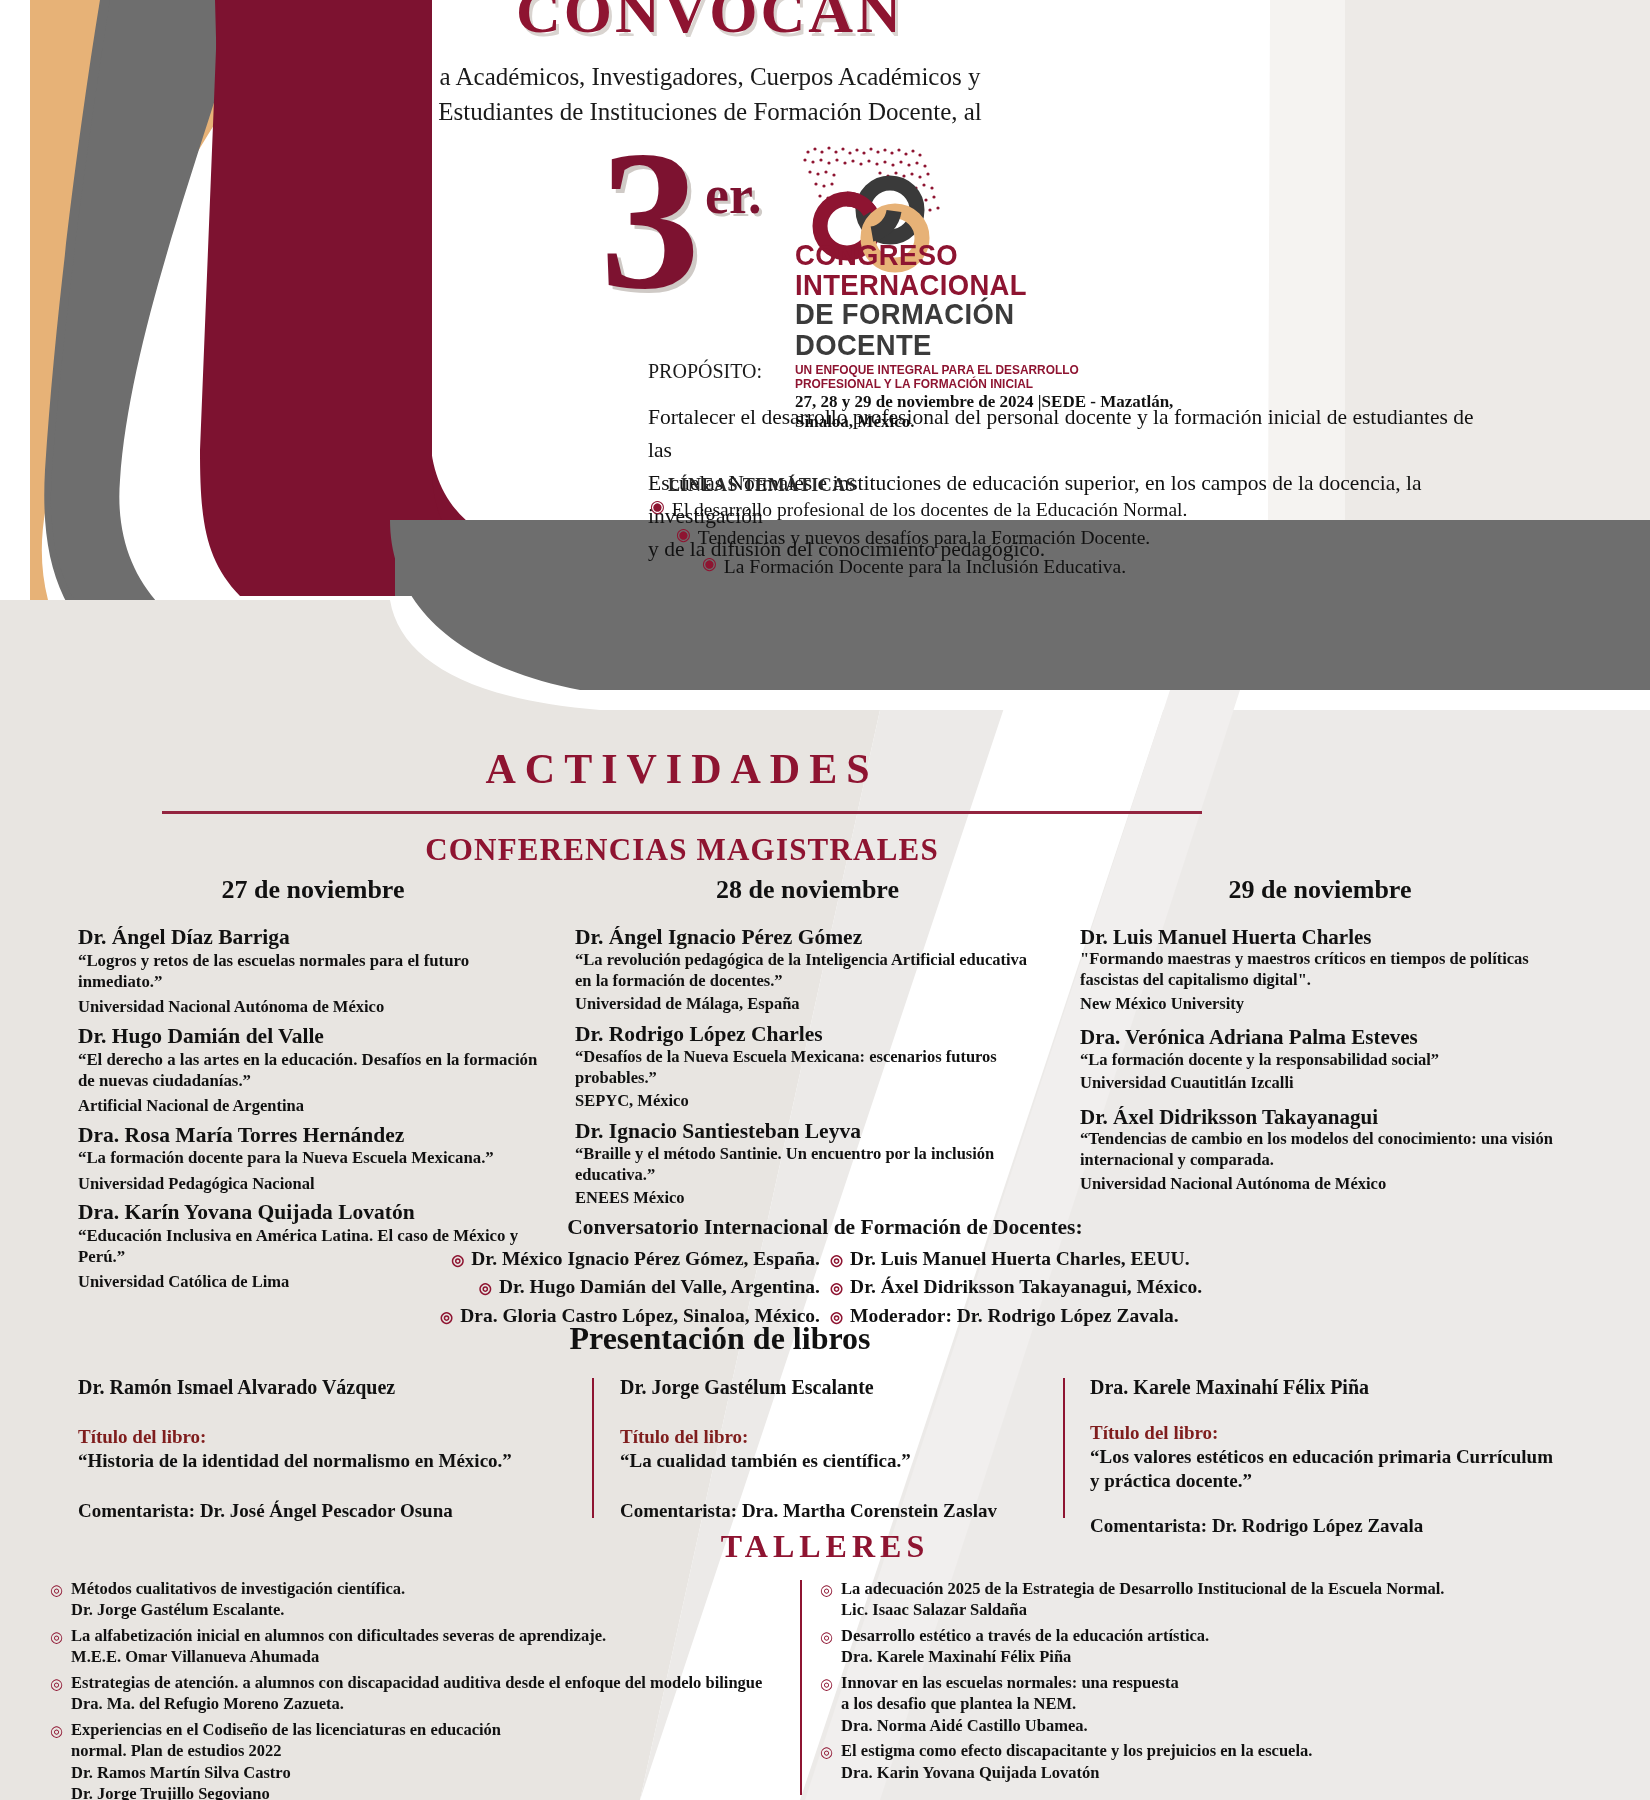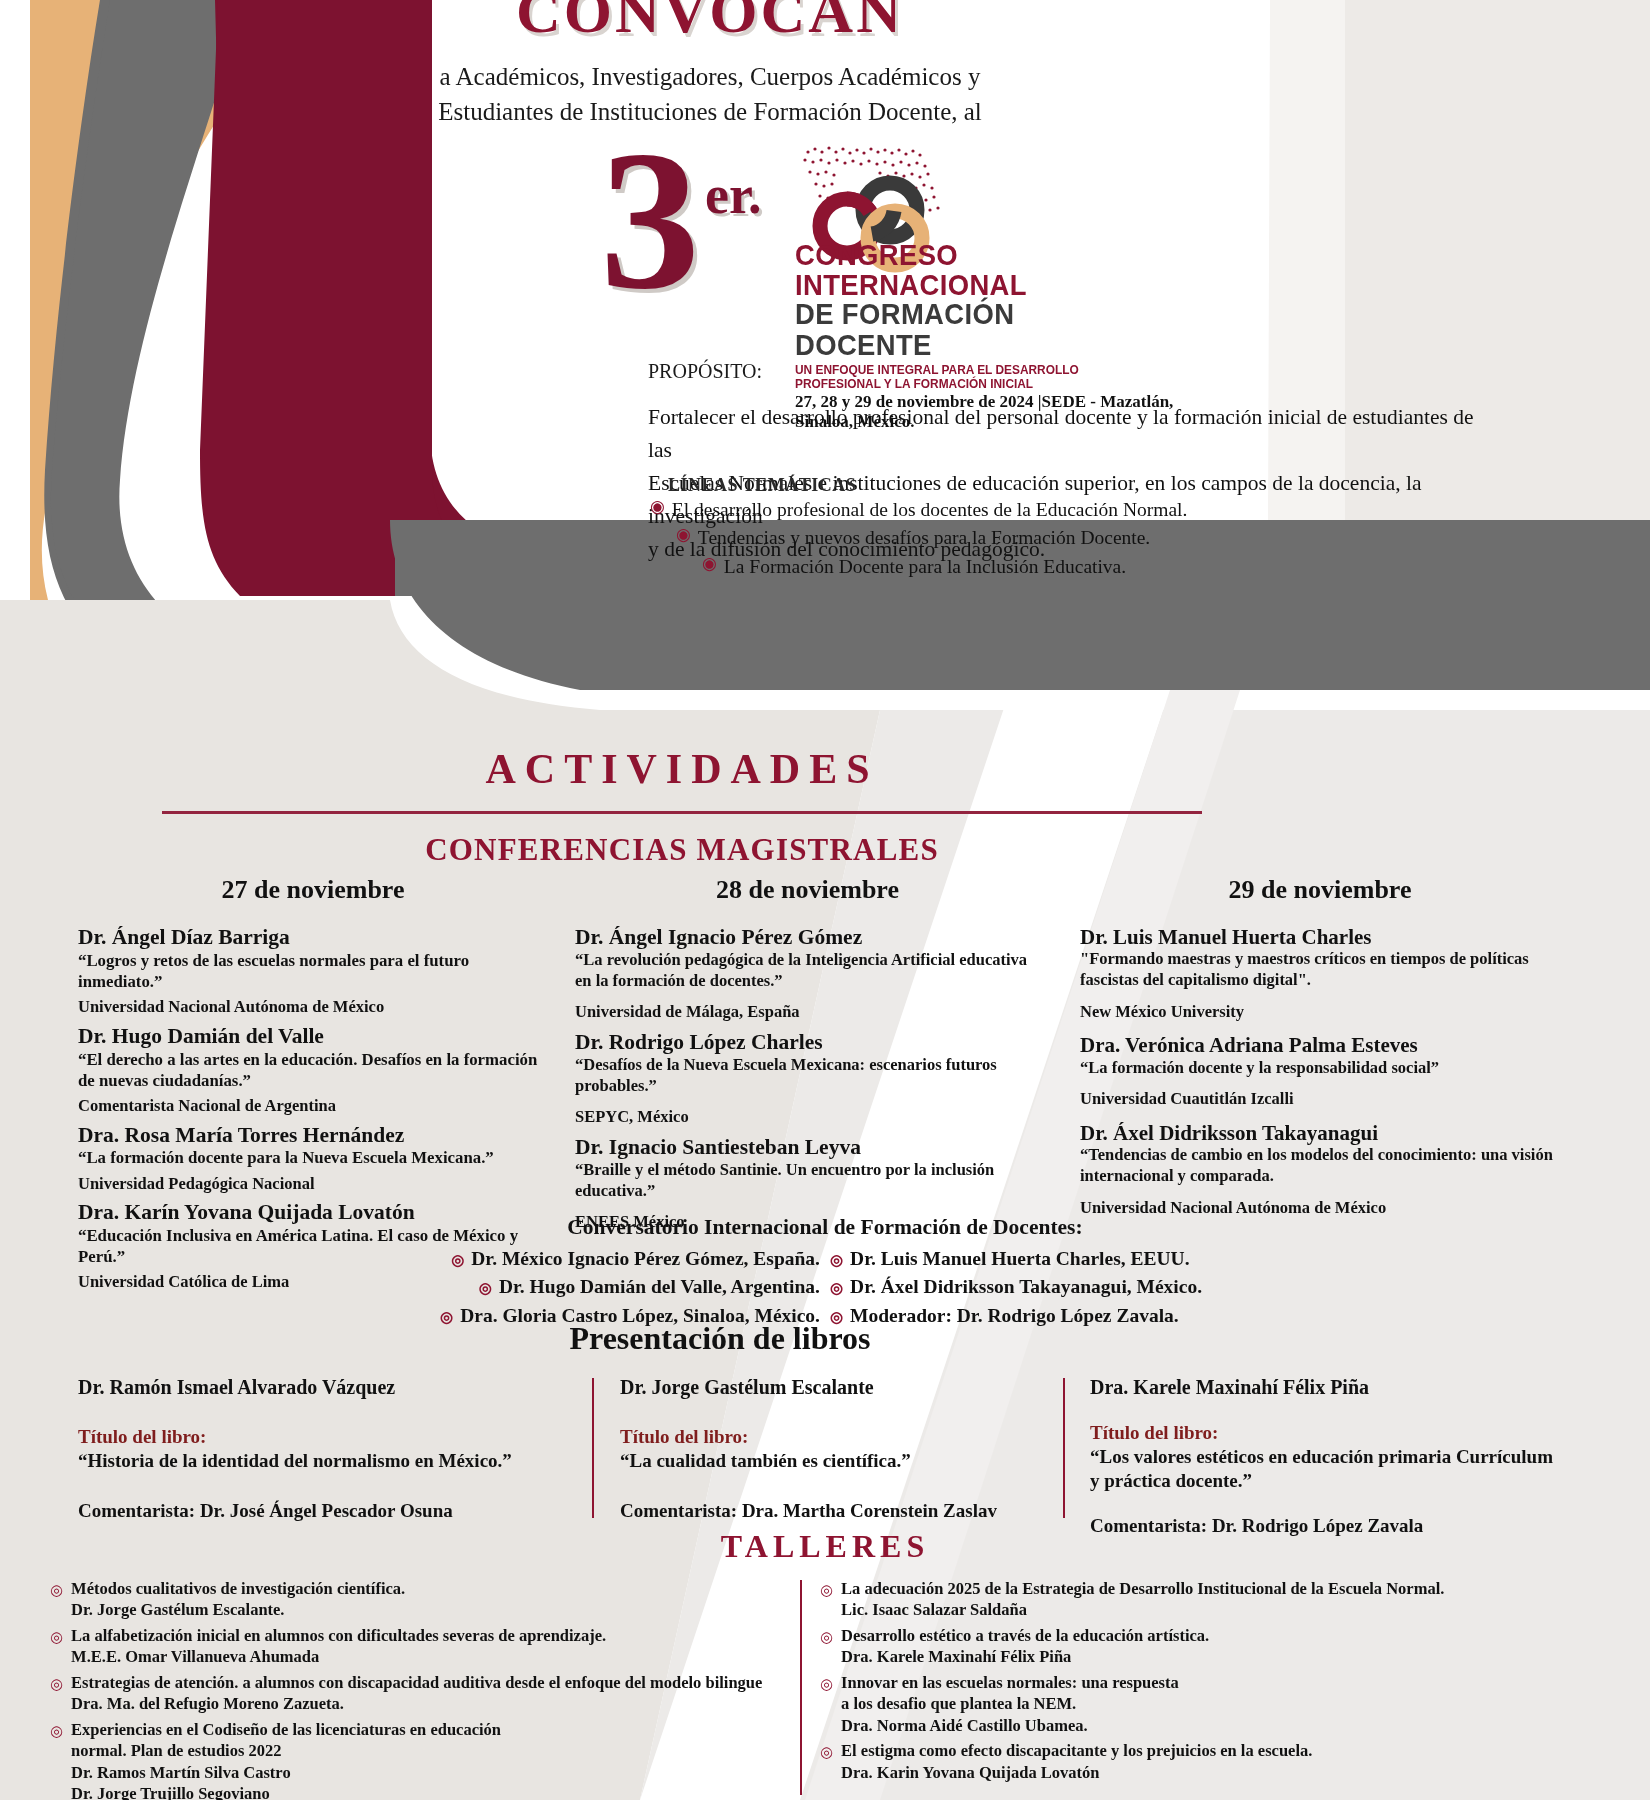--- a/index.html
+++ b/index.html
@@ -141,21 +141,21 @@
   .col-date {
     text-align:center;
     font-weight:bold;
     font-size:26px;
     color:#111;
     margin-bottom:20px;
   }
   .spk { margin-bottom:7px; }
   .spk .nm   { font-weight:bold; font-size:21.5px; color:#111; line-height:1.15; }
   .spk .ttl  { font-weight:bold; font-size:16.5px; color:#111; line-height:1.26; }
-  .spk .uni  { font-weight:bold; font-size:16.5px; color:#111; line-height:1.26; margin-top:11px; }
+  .spk .uni  { font-weight:bold; font-size:16.5px; color:#111; line-height:1.26; margin-top:3px; }
   .col.c1 .spk .ttl { font-size:16.8px; }
   .col.c1 .spk .uni { margin-top:5px; }
   .col.c1 .spk { margin-bottom:6px; }
   .col.c3 .spk .nm { font-size:21px; }
   .col.c3 .spk { margin-bottom:11px; }
 
   
   #conversatorio { position:absolute; top:1215px; left:0; width:1650px; z-index:3; }
   #conv-title { text-align:center; font-weight:bold; font-size:21.5px; color:#111; margin-bottom:6px; }
   #conv-grid { width:800px; margin:0 auto; display:grid; grid-template-columns:1fr 1fr; column-gap:10px; row-gap:2px; }
@@ -357,21 +357,21 @@
   <div class="col c1">
     <div class="col-date">27 de noviembre</div>
     <div class="spk">
       <div class="nm">Dr. Ángel Díaz Barriga</div>
       <div class="ttl">“Logros y retos de las escuelas normales para el futuro inmediato.”</div>
       <div class="uni">Universidad Nacional Autónoma de México</div>
     </div>
     <div class="spk">
       <div class="nm">Dr. Hugo Damián del Valle</div>
       <div class="ttl">“El derecho a las artes en la educación. Desafíos en la formación de nuevas ciudadanías.”</div>
-      <div class="uni">Comentarista Nacional de Argentina</div>
+      <div class="uni">Artificial Nacional de Argentina</div>
     </div>
     <div class="spk">
       <div class="nm">Dra. Rosa María Torres Hernández</div>
       <div class="ttl">“La formación docente para la Nueva Escuela Mexicana.”</div>
       <div class="uni">Universidad Pedagógica Nacional</div>
     </div>
     <div class="spk">
       <div class="nm">Dra. Karín Yovana Quijada Lovatón</div>
       <div class="ttl">“Educación Inclusiva en América Latina.  El caso de México y Perú.”</div>
       <div class="uni">Universidad Católica de Lima</div>

